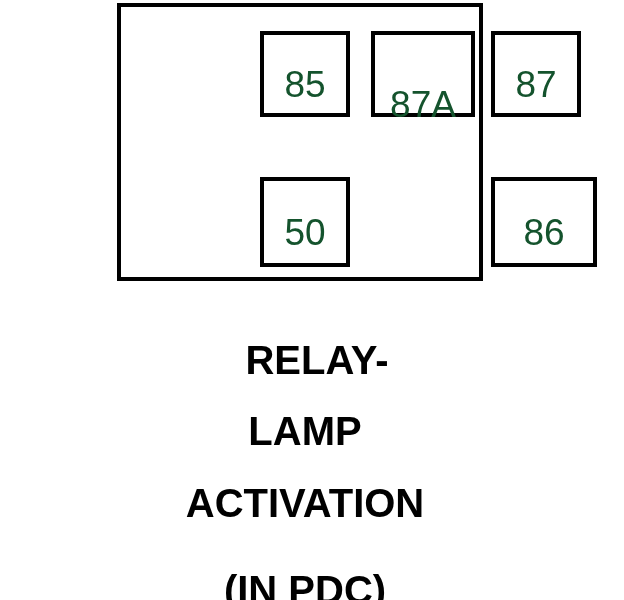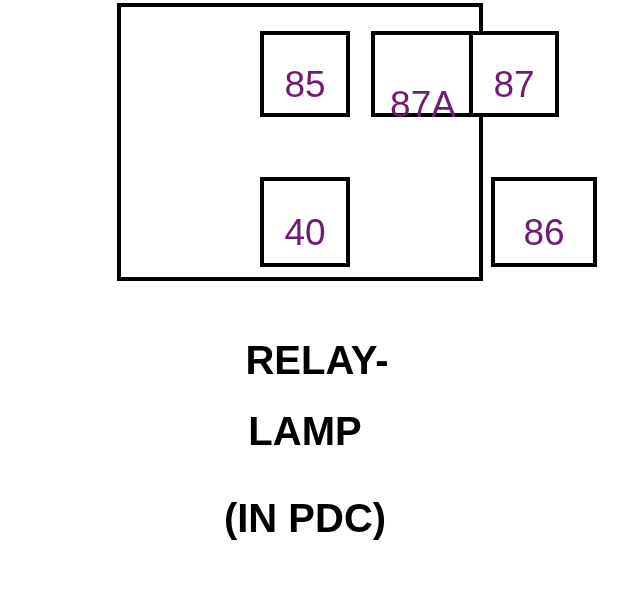--- a/index.html
+++ b/index.html
@@ -37,30 +37,30 @@
     background: #ffffff;
     display: flex;
     align-items: center;
     justify-content: center;
   }
   .terminal .term-label {
     font-family: "Liberation Sans", sans-serif;
     font-size: 37px;
     line-height: 1;
     font-weight: 400;
-    color: #701a75;
+    color: #14532d;
     letter-spacing: 0px;
     white-space: nowrap;
     transform: translateY(10px);
   }
 
   
   .term-85  { left: 139px; top: 24px;  width: 90px;  height: 86px; }
   .term-87a { left: 250px; top: 24px;  width: 104px; height: 86px; align-items: flex-end; }
-  .term-87  { left: 348px; top: 24px;  width: 90px;  height: 86px; }
+  .term-87  { left: 370px; top: 24px;  width: 90px;  height: 86px; }
   
   .term-30  { left: 139px; top: 170px; width: 90px;  height: 90px; }
   .term-86  { left: 370px; top: 170px; width: 106px;  height: 90px; }
 
   
   .caption {
     position: absolute;
     left: 0;
     top: 340px;
     width: 610px;
@@ -92,28 +92,29 @@
 
     <div class="terminal term-87a">
       <span class="term-label">87A</span>
     </div>
 
     <div class="terminal term-87">
       <span class="term-label">87</span>
     </div>
 
     <div class="terminal term-30">
-      <span class="term-label">40</span>
+      <span class="term-label">50</span>
     </div>
 
     <div class="terminal term-86">
       <span class="term-label">86</span>
     </div>
 
   </div>
 
   <div class="caption">
     <div class="caption-line l1">RELAY-</div>
     <div class="caption-line l2">LAMP</div>
+    <div class="caption-line l3">ACTIVATION</div>
     <div class="caption-line l4">(IN PDC)</div>
   </div>
 
 </div>
 
 </body></html>

